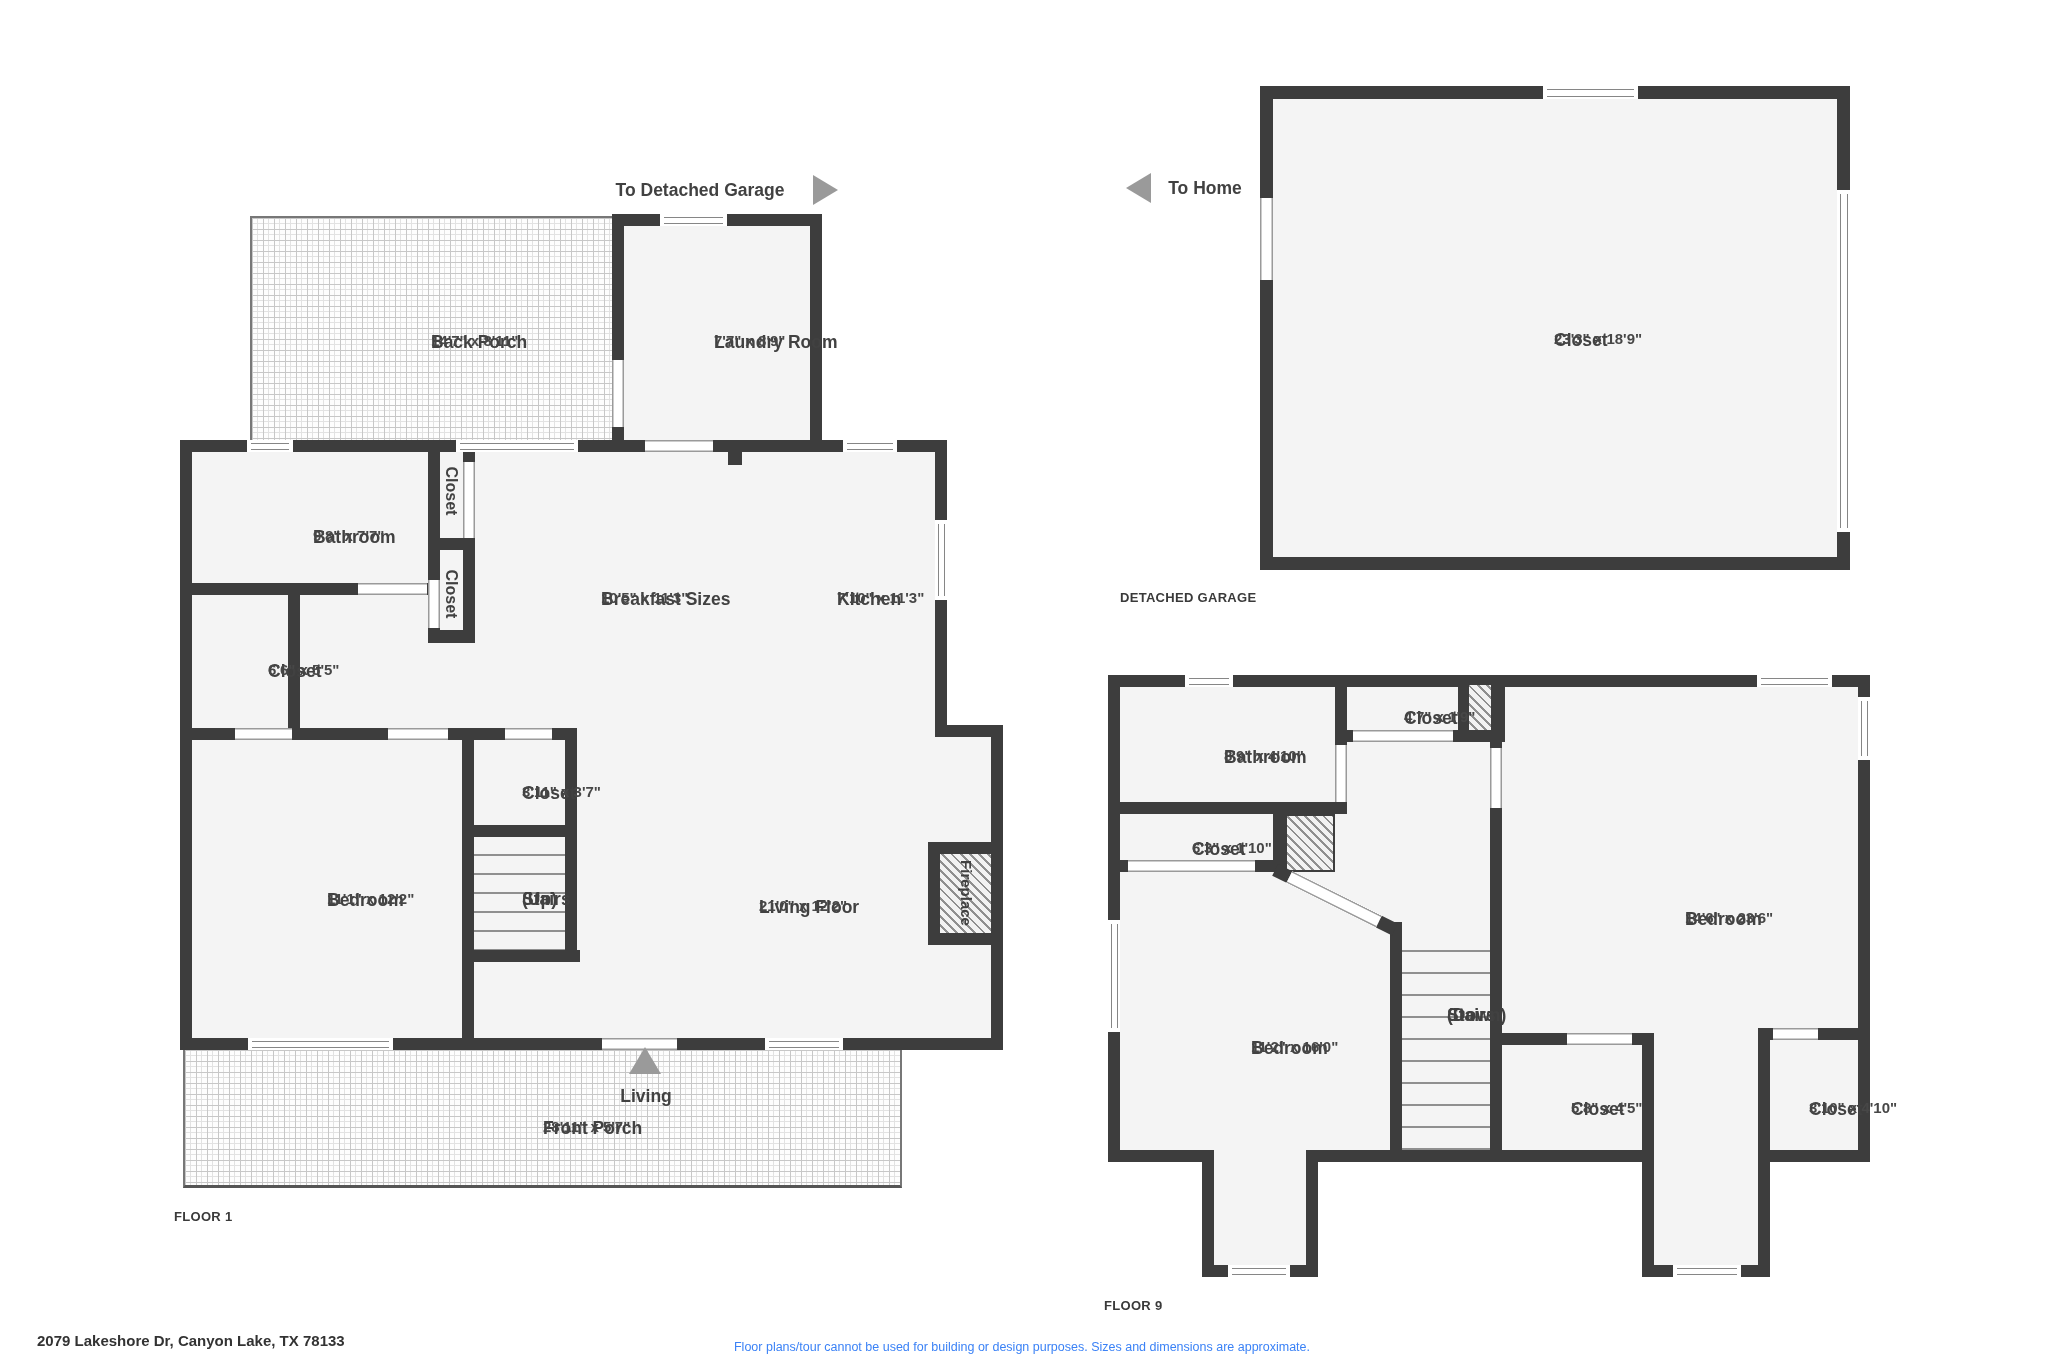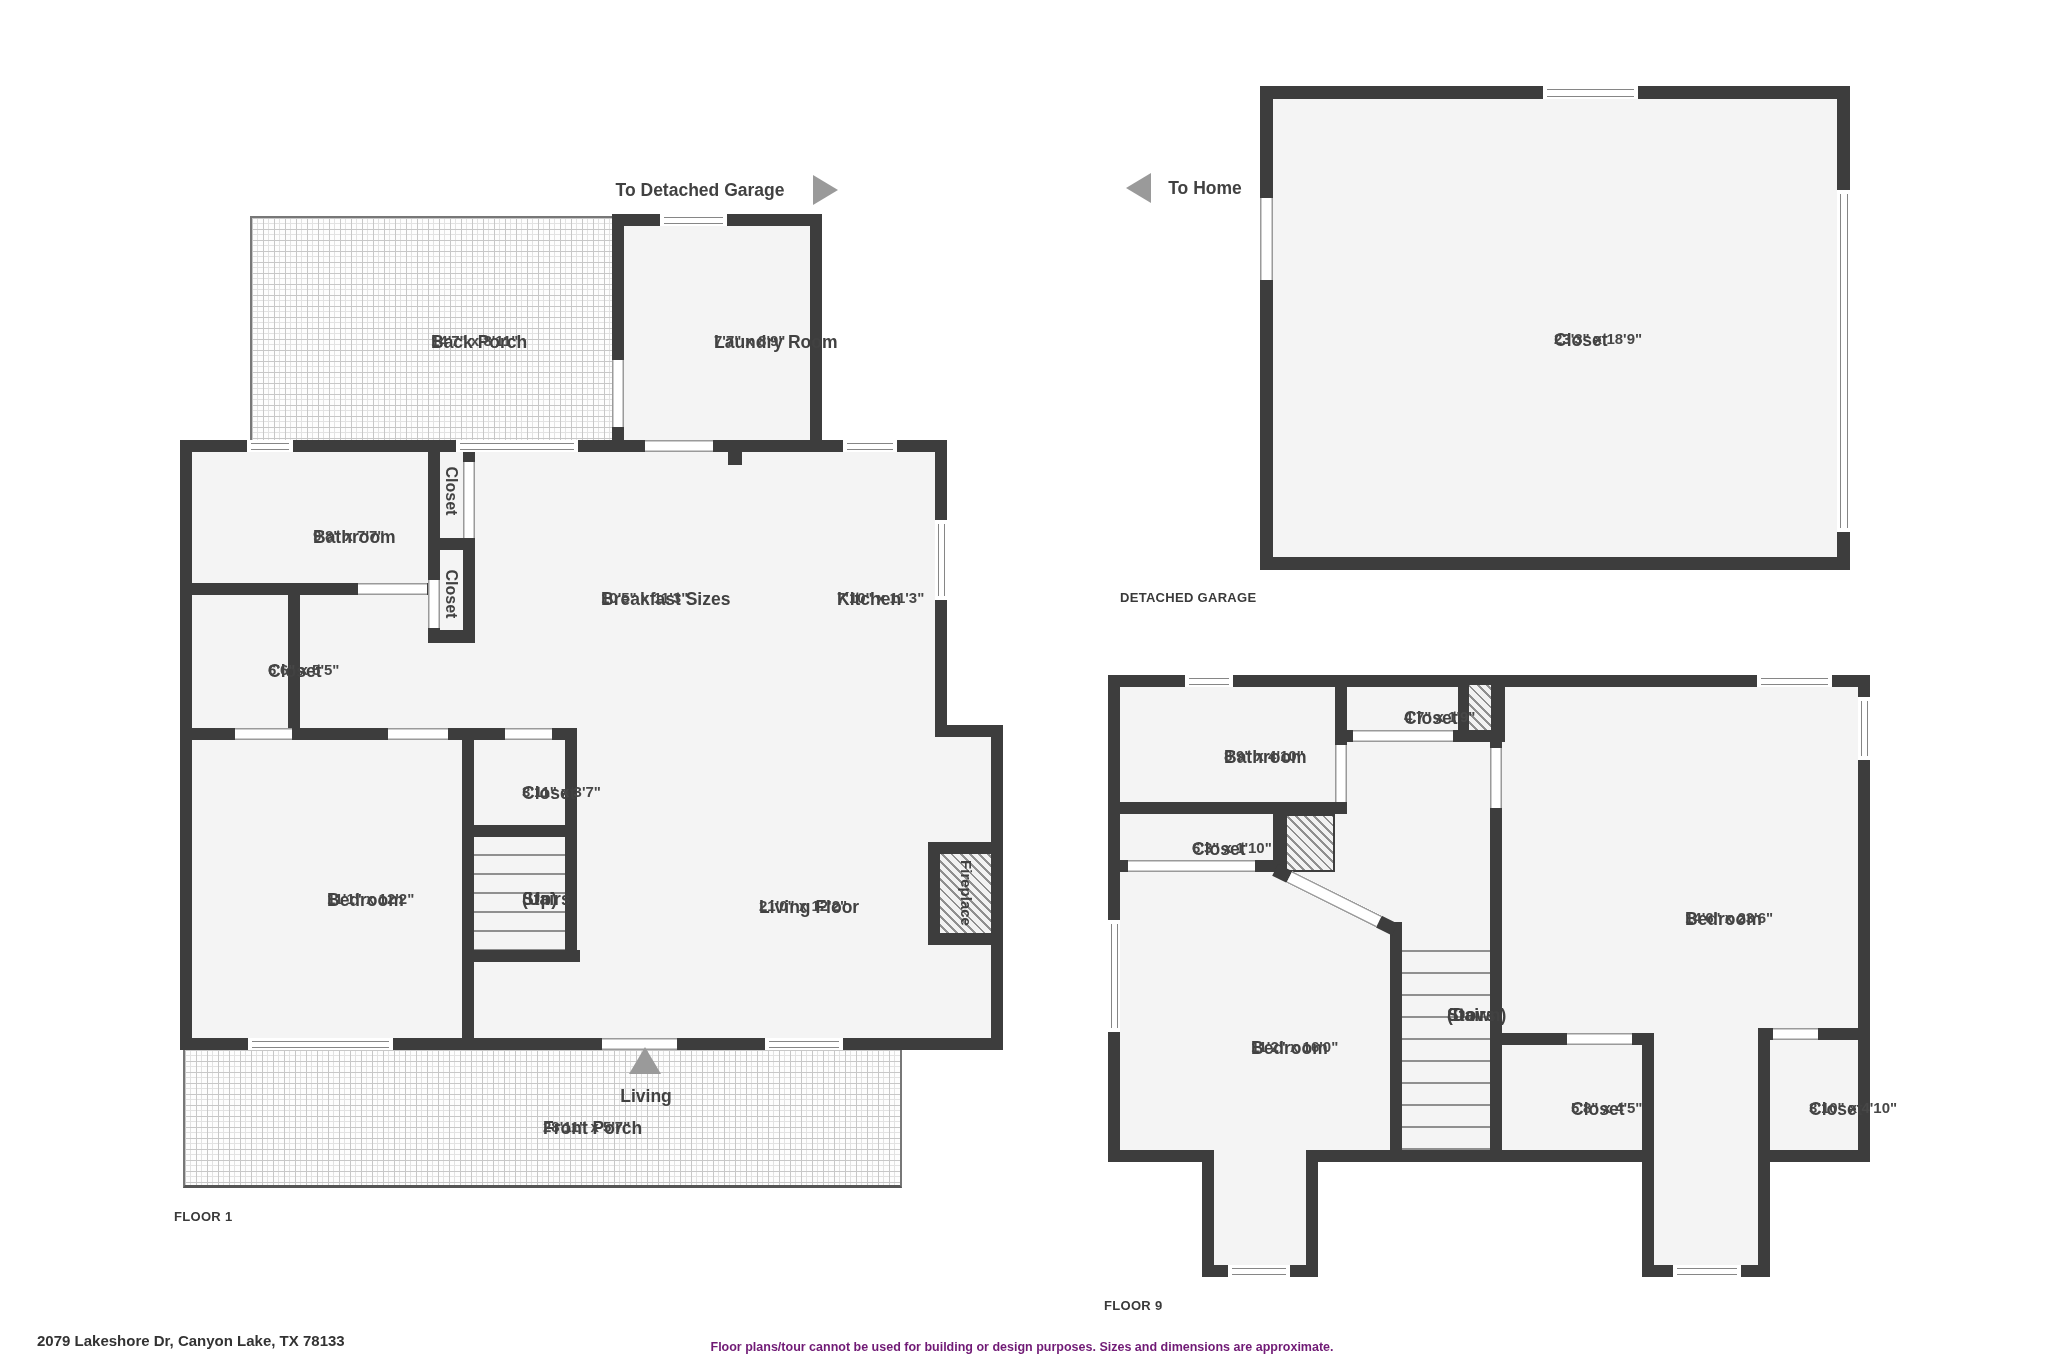--- a/index.html
+++ b/index.html
@@ -32,21 +32,21 @@
     background-image:repeating-linear-gradient(to bottom,transparent 0 20px,#8f8f8f 20px 22px);}
   .lbl{transform:translate(-50%,-50%);text-align:center;white-space:nowrap;}
   .rn{position:static;font-weight:bold;font-size:17.5px;line-height:22px;color:#414141;}
   .rd{position:static;font-weight:bold;font-size:15px;line-height:20px;color:#474747;}
   .one{transform:translate(-50%,-50%);white-space:nowrap;font-weight:bold;font-size:17.5px;color:#414141;}
   .vert{transform:translate(-50%,-50%) rotate(90deg);white-space:nowrap;font-weight:bold;
         font-size:16px;color:#414141;}
   .cap{transform:translateY(-50%);white-space:nowrap;font-weight:bold;font-size:13px;
        color:#3a3a3a;letter-spacing:.3px;}
   .addr{transform:translateY(-50%);white-space:nowrap;font-weight:bold;font-size:15px;color:#333;}
-  .disc{transform:translate(-50%,-50%);white-space:nowrap;font-weight:bold;font-size:12.5px;color:#701a75;text-align:right;}
+  .disc{transform:translate(-50%,-50%);white-space:nowrap;font-weight:normal;font-size:12.5px;color:#3b82f6;text-align:right;}
   .tri-r{width:0;height:0;border-top:15px solid transparent;border-bottom:15px solid transparent;
          border-left:25px solid #9a9a9a;}
   .tri-l{width:0;height:0;border-top:15px solid transparent;border-bottom:15px solid transparent;
          border-right:25px solid #9a9a9a;}
   .tri-u{width:0;height:0;border-left:16px solid transparent;border-right:16px solid transparent;
          border-bottom:27px solid #9a9a9a;}
   .diag{transform-origin:0 0;transform:rotate(26.5deg);}
   .diag .open{background:#fff;box-shadow:inset 0 1.5px 0 #9a9a9a,inset 0 -1.5px 0 #9a9a9a;}
 </style>
 </head>

